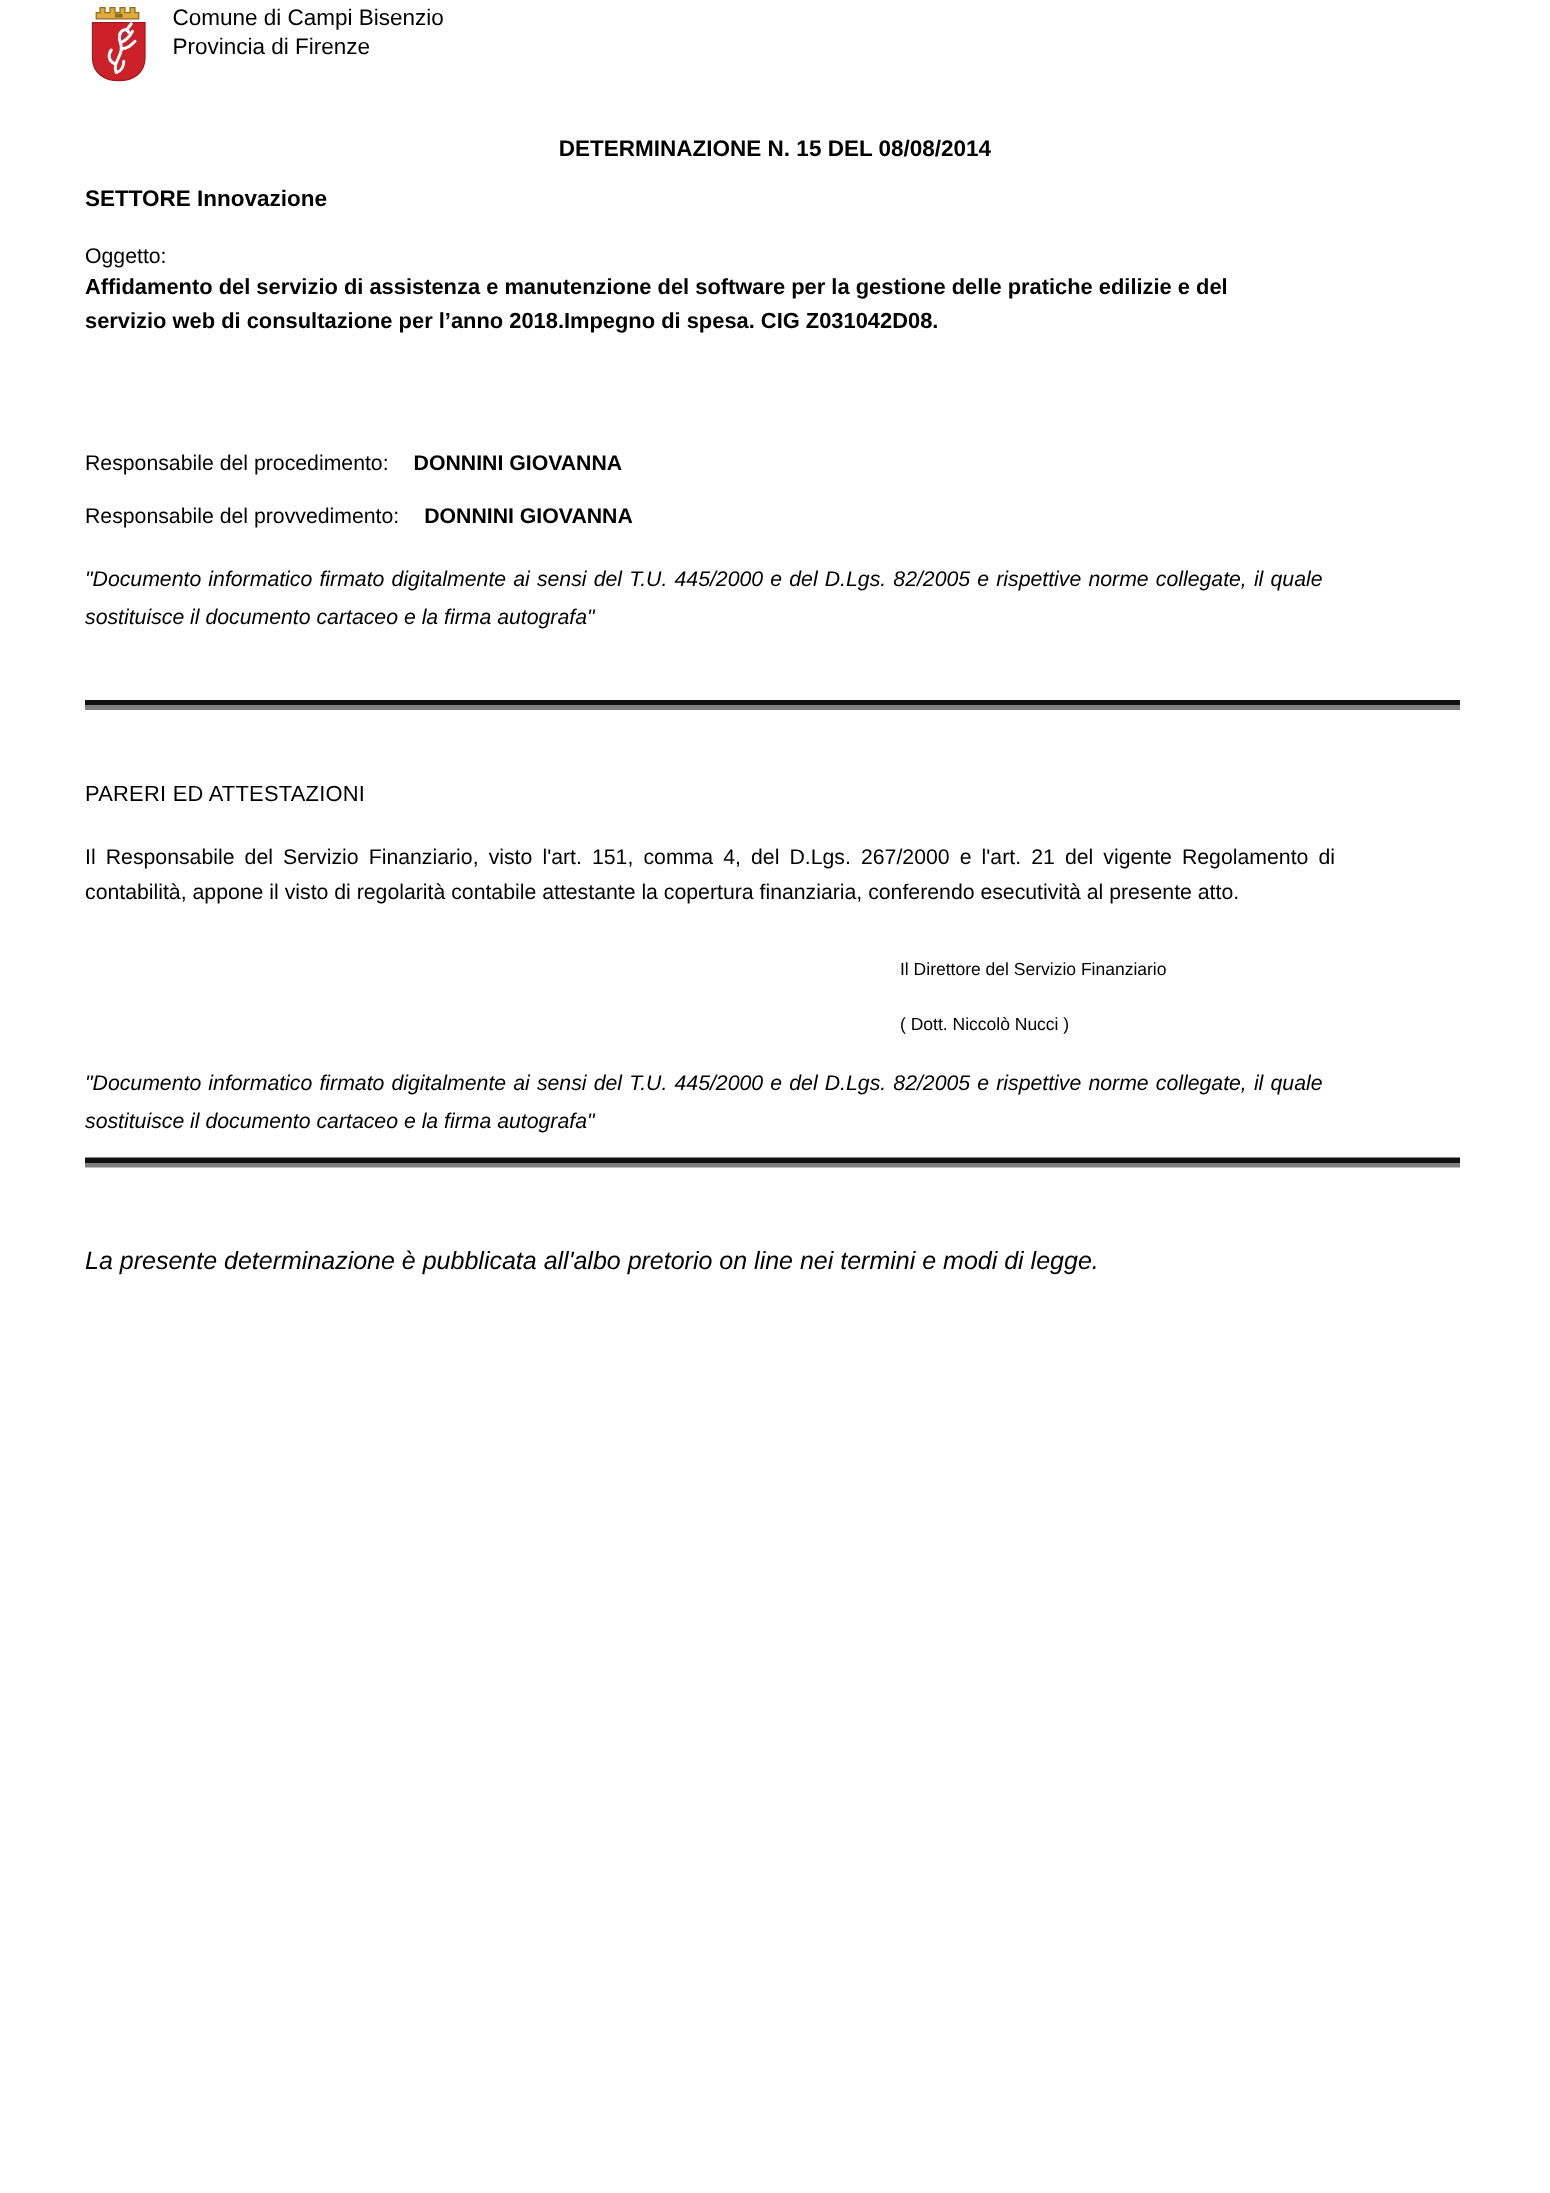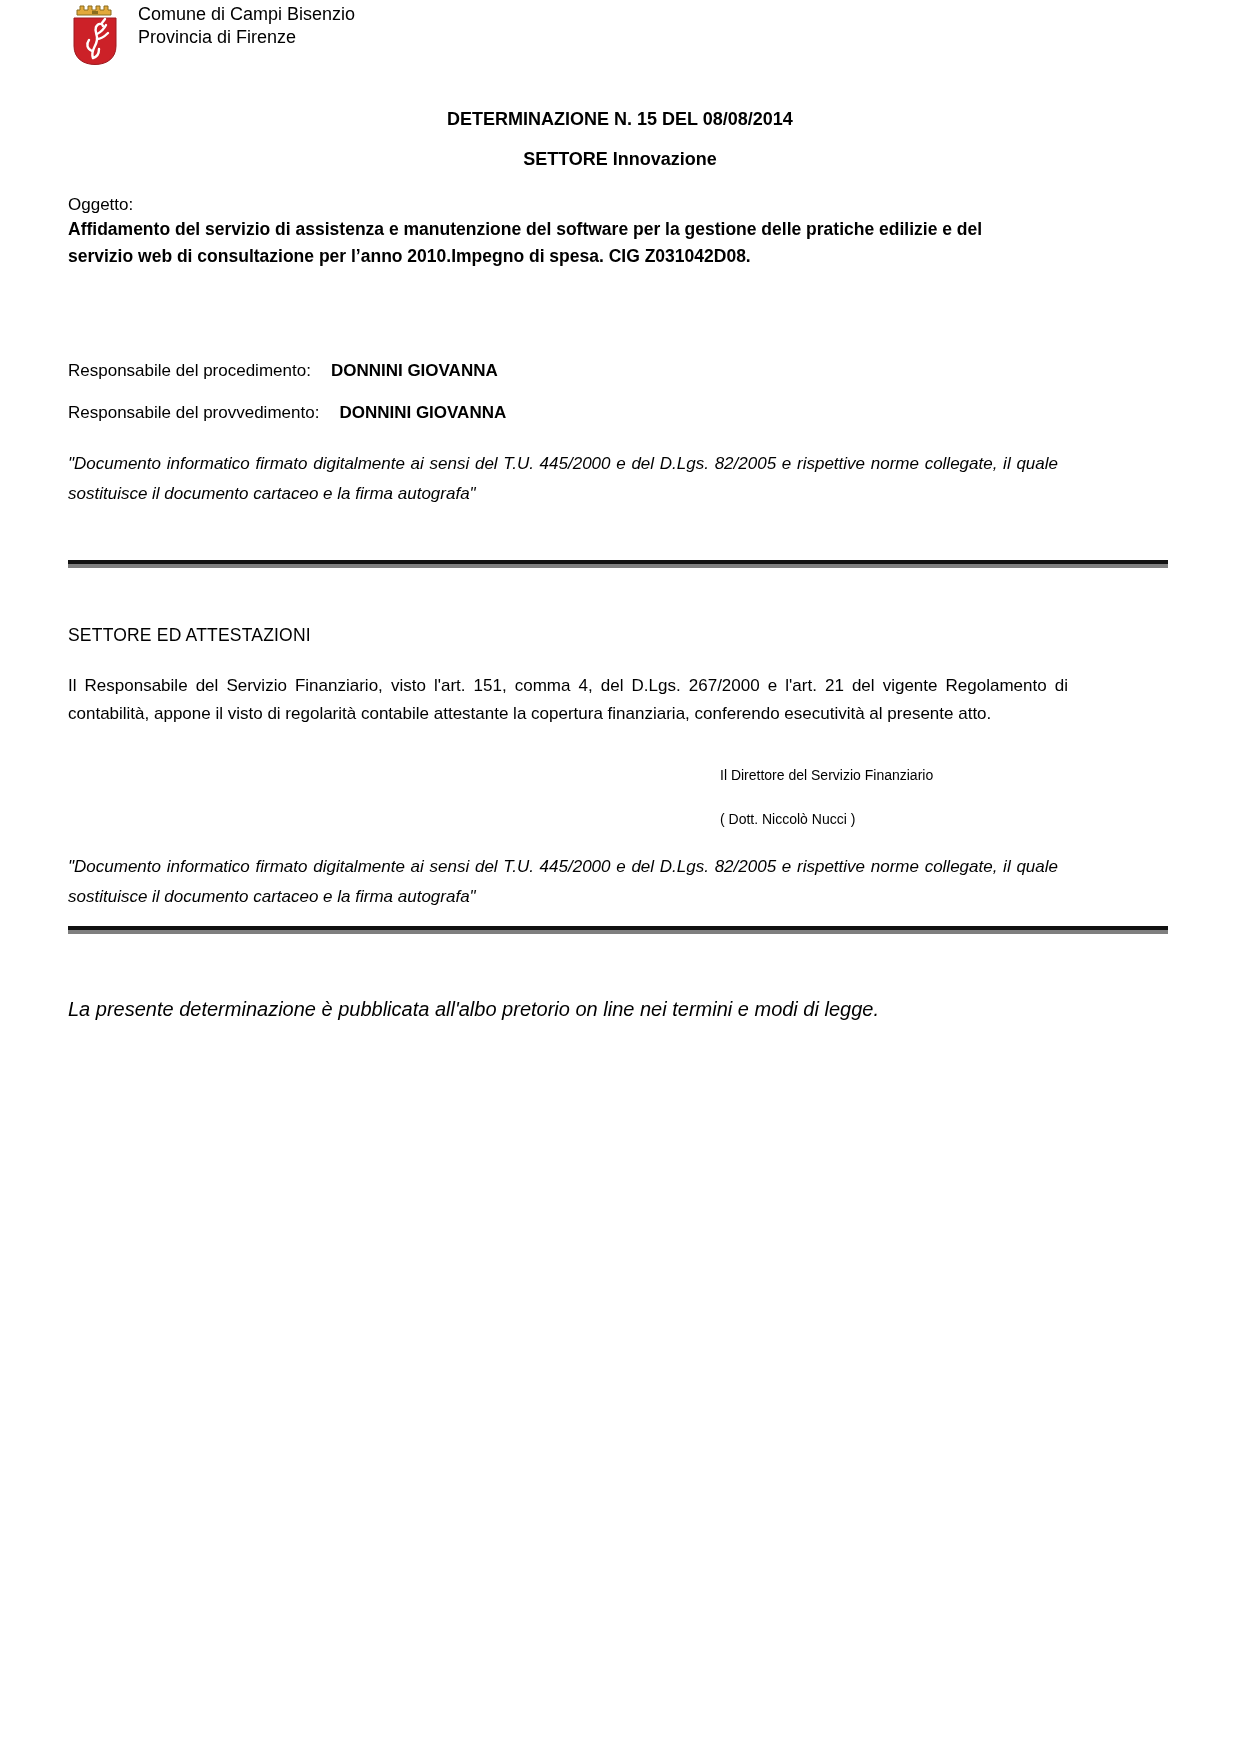--- a/index.html
+++ b/index.html
@@ -23,21 +23,21 @@
 
   .doc-title {
     margin-top:40px;
     text-align:center;
     font-weight:bold;
     font-size:18px;
     line-height:22px;
   }
   .doc-sector {
     margin-top:18px;
-    text-align:center;
+    text-align:left;
     font-weight:bold;
     font-size:18px;
     line-height:22px;
   }
   .subject-label {
     margin-top:24px;
     font-size:17px;
     line-height:22px;
   }
   .subject-text {
@@ -128,34 +128,34 @@
       <div class="org-name">Comune di Campi Bisenzio</div>
       <div class="org-subtitle">Provincia di Firenze</div>
     </div>
   </header>
 
   <div class="doc-title">DETERMINAZIONE N. 15 DEL 08/08/2014</div>
 
   <div class="doc-sector">SETTORE Innovazione</div>
 
   <div class="subject-label">Oggetto:</div>
-  <div class="subject-text">Affidamento del servizio di assistenza e manutenzione del software per la gestione delle pratiche edilizie e del servizio web di consultazione per l’anno 2010.Impegno di spesa. CIG Z031042D08.</div>
+  <div class="subject-text">Affidamento del servizio di assistenza e manutenzione del software per la gestione delle pratiche edilizie e del servizio web di consultazione per l’anno 2018.Impegno di spesa. CIG Z031042D08.</div>
 
   <div class="resp-row first">
     <span>Responsabile del procedimento:</span><span class="resp-name">DONNINI GIOVANNA</span>
   </div>
   <div class="resp-row second">
     <span>Responsabile del provvedimento:</span><span class="resp-name">DONNINI GIOVANNA</span>
   </div>
 
   <div class="dig-note n1">"Documento informatico firmato digitalmente ai sensi del T.U. 445/2000 e del D.Lgs. 82/2005 e rispettive norme collegate, il quale sostituisce il documento cartaceo e la firma autografa"</div>
 
   <div class="divider d1"></div>
 
-  <div class="pareri-heading">SETTORE ED ATTESTAZIONI</div>
+  <div class="pareri-heading">PARERI ED ATTESTAZIONI</div>
 
   <div class="pareri-body">Il Responsabile del Servizio Finanziario, visto l'art. 151, comma 4, del D.Lgs. 267/2000 e l'art. 21 del vigente Regolamento di contabilità, appone il visto di regolarità contabile attestante la copertura finanziaria, conferendo esecutività al presente atto.</div>
 
   <div class="sig-block">
     <div class="sig-role">Il Direttore del Servizio Finanziario</div>
     <div class="sig-name">( Dott. Niccolò Nucci )</div>
   </div>
 
   <div class="dig-note n2">"Documento informatico firmato digitalmente ai sensi del T.U. 445/2000 e del D.Lgs. 82/2005 e rispettive norme collegate, il quale sostituisce il documento cartaceo e la firma autografa"</div>
 

